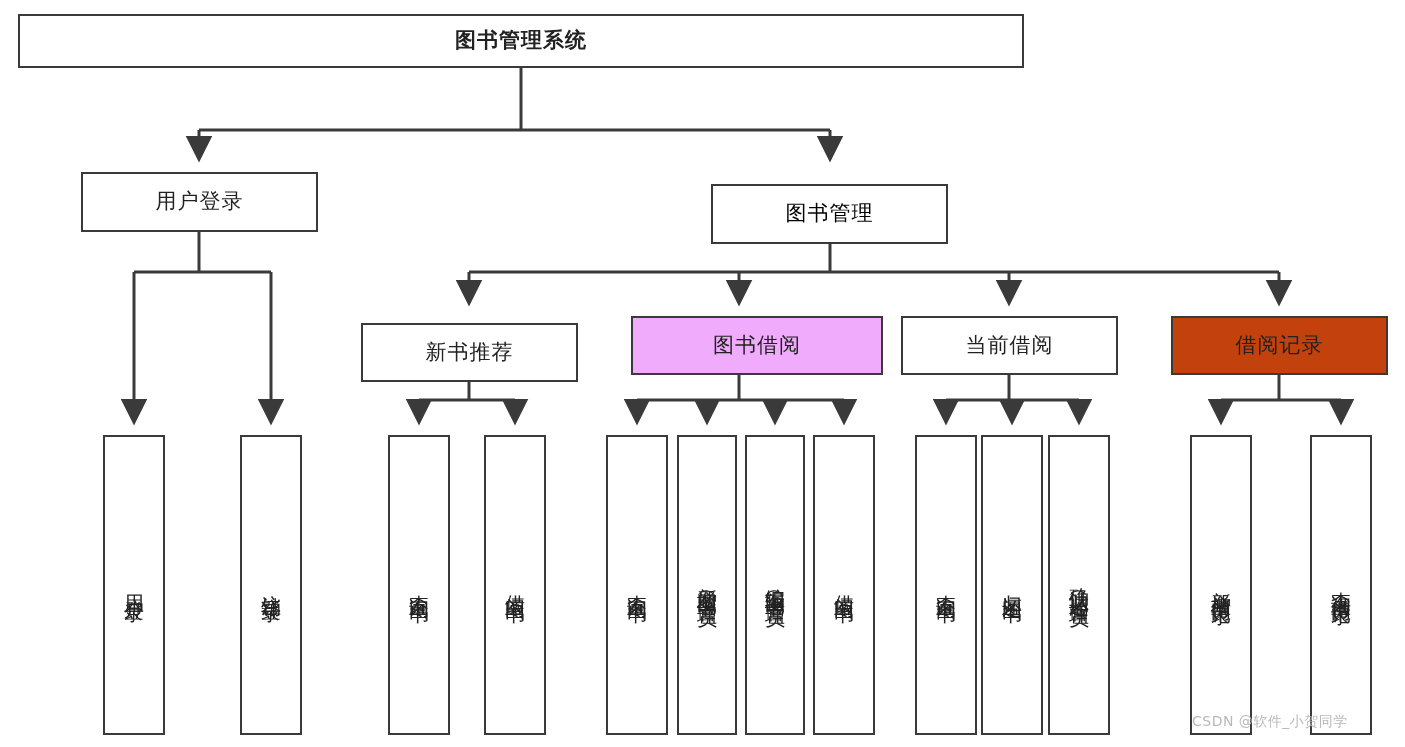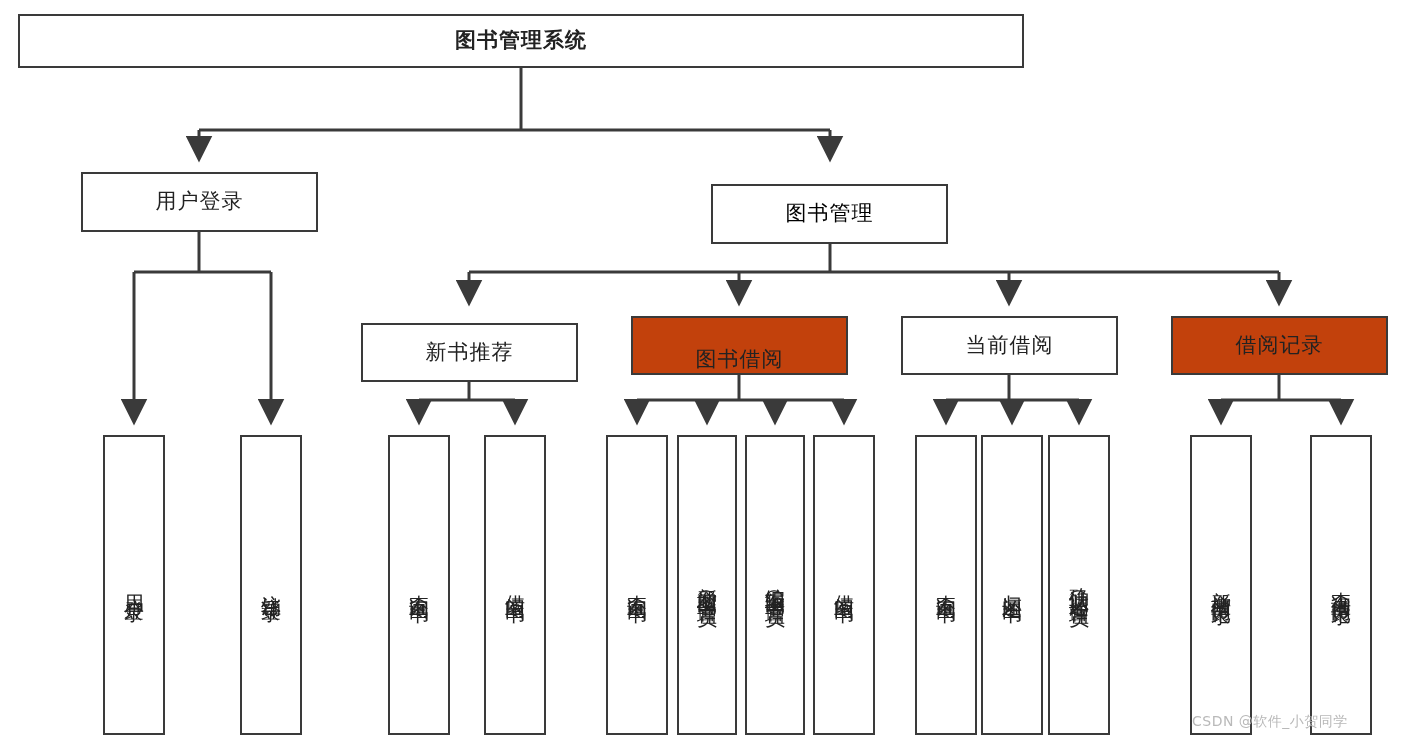--- a/index.html
+++ b/index.html
@@ -125,21 +125,21 @@
   <div class="node horiz" style="left: 81px; top: 172px; width: 237px; height: 60px; border-color: rgb(58, 58, 58); background: rgb(255, 255, 255); color: rgb(34, 34, 34);">
     <span>用户登录</span>
   </div>
   <div class="node horiz" style="left: 711px; top: 172px; width: 237px; height: 60px; border-color: rgb(58, 58, 58); background: rgb(255, 255, 255); color: #000000; margin-top: 12px;">
     <span>图书管理</span>
   </div>
 
   <div class="node horiz" style="left: 361px; top: 316px; width: 217px; height: 59px; border-color: rgb(58, 58, 58); background: rgb(255, 255, 255); color: rgb(34, 34, 34); margin-top: 7px;">
     <span>新书推荐</span>
   </div>
-  <div class="node horiz" style="left: 631px; top: 316px; width: 217px; height: 59px; border-color: rgb(58, 58, 58); background: #c2410c; color: rgb(34, 34, 34); align-items: flex-end;">
+  <div class="node horiz" style="left: 631px; top: 316px; width: 252px; height: 59px; border-color: rgb(58, 58, 58); background: #f0abfc; color: rgb(34, 34, 34);">
     <span>图书借阅</span>
   </div>
   <div class="node horiz" style="left: 901px; top: 316px; width: 217px; height: 59px; border-color: rgb(58, 58, 58); background: rgb(255, 255, 255); color: rgb(34, 34, 34);">
     <span>当前借阅</span>
   </div>
   <div class="node horiz" style="left: 1171px; top: 316px; width: 217px; height: 59px; border-color: rgb(58, 58, 58); background: #c2410c; color: rgb(34, 34, 34);">
     <span>借阅记录</span>
   </div>
 
   <div class="node vert" style="left: 103px; top: 435px; width: 62px; height: 300px; border-color: rgb(58, 58, 58); background: rgb(255, 255, 255); color: rgb(34, 34, 34);">

